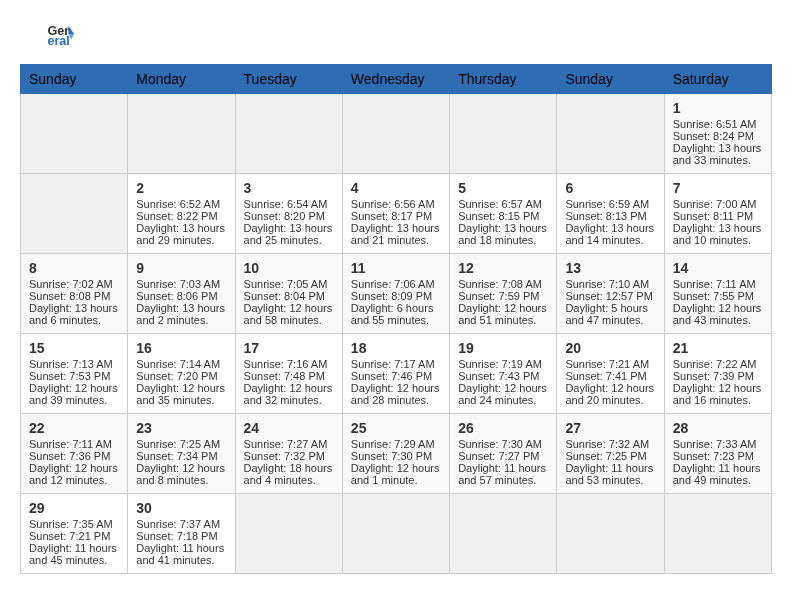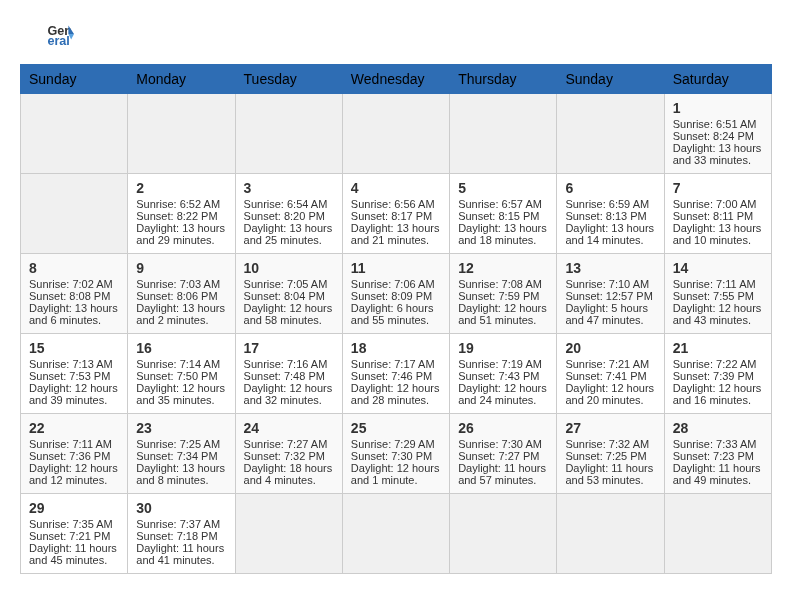--- a/index.html
+++ b/index.html
@@ -221,21 +221,21 @@
       <tr>
         <td>
           <span class="day-number">15</span>
           <div>Sunrise: 7:13 AM</div>
           <div>Sunset: 7:53 PM</div>
           <div>Daylight: 12 hours and 39 minutes.</div>
         </td>
         <td>
           <span class="day-number">16</span>
           <div>Sunrise: 7:14 AM</div>
-          <div>Sunset: 7:50 PM</div>
+          <div>Sunset: 7:20 PM</div>
           <div>Daylight: 12 hours and 35 minutes.</div>
         </td>
         <td>
           <span class="day-number">17</span>
           <div>Sunrise: 7:16 AM</div>
           <div>Sunset: 7:48 PM</div>
           <div>Daylight: 12 hours and 32 minutes.</div>
         </td>
         <td>
           <span class="day-number">18</span>
@@ -266,21 +266,21 @@
         <td>
           <span class="day-number">22</span>
           <div>Sunrise: 7:11 AM</div>
           <div>Sunset: 7:36 PM</div>
           <div>Daylight: 12 hours and 12 minutes.</div>
         </td>
         <td>
           <span class="day-number">23</span>
           <div>Sunrise: 7:25 AM</div>
           <div>Sunset: 7:34 PM</div>
-          <div>Daylight: 13 hours and 8 minutes.</div>
+          <div>Daylight: 12 hours and 8 minutes.</div>
         </td>
         <td>
           <span class="day-number">24</span>
           <div>Sunrise: 7:27 AM</div>
           <div>Sunset: 7:32 PM</div>
           <div>Daylight: 18 hours and 4 minutes.</div>
         </td>
         <td>
           <span class="day-number">25</span>
           <div>Sunrise: 7:29 AM</div>

